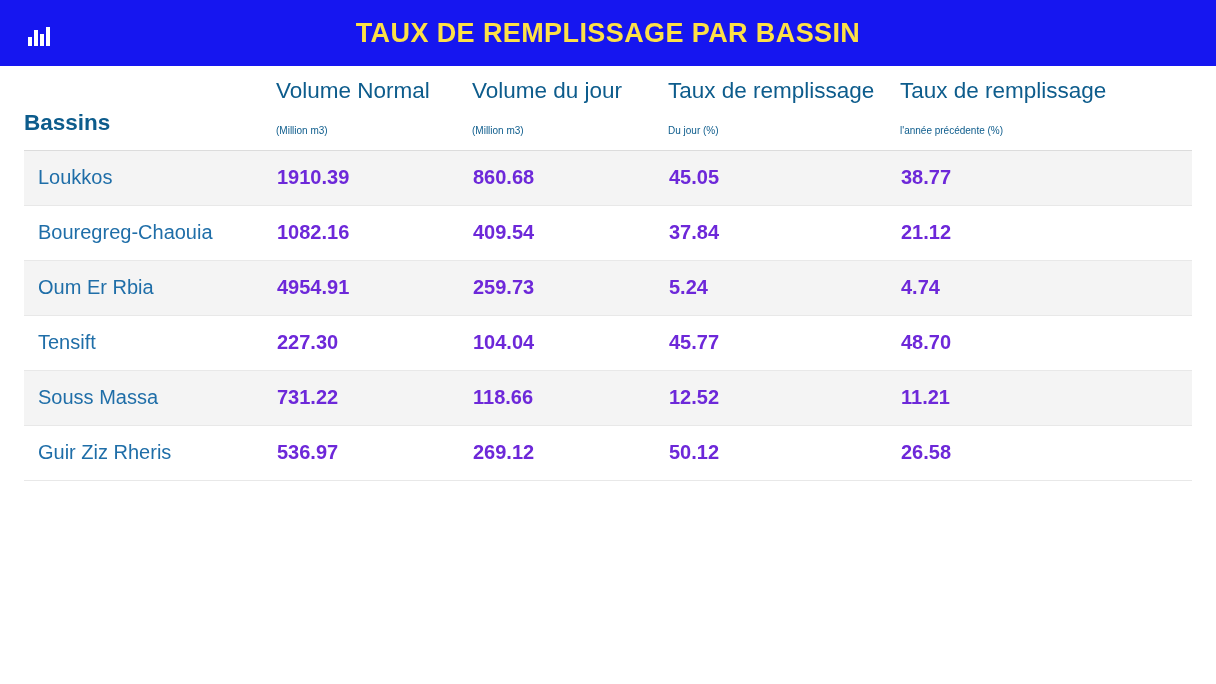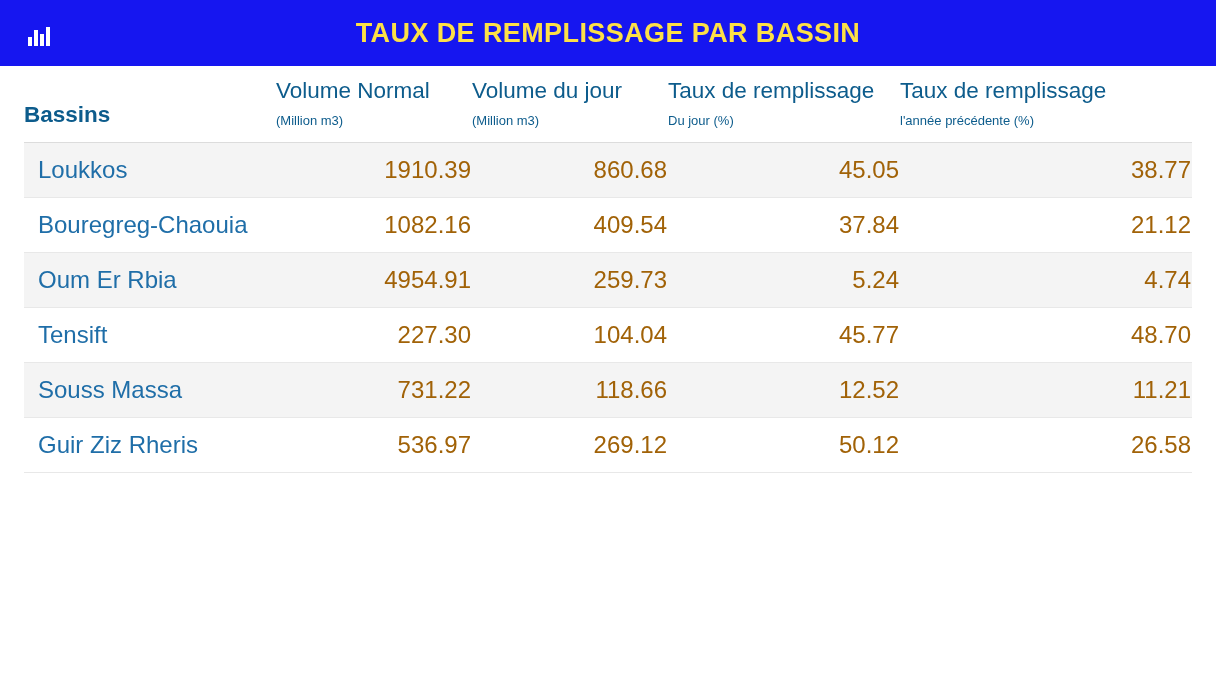--- a/index.html
+++ b/index.html
@@ -72,52 +72,53 @@
     border-bottom: 1px solid #dcdcdc;
   }
   .th-main {
     display: block;
     font-size: 22.5px;
     color: #0d5c8c;
     line-height: 1.15;
   }
   .th-sub {
     display: block;
-    font-size: 13px;
+    font-size: 10px;
     color: #0d5c8c;
-    margin-top: 9px;
+    margin-top: 21px;
   }
   th.col-bassins {
     width: 252px;
     text-align: left;
     padding-left: 14px;
   }
   th.col-bassins .th-main { font-weight: bold; }
   th.col-num { text-align: left; }
   th.c2 { width: 196px; }
   th.c3 { width: 196px; }
   th.c4 { width: 232px; }
   th.c5 { width: 292px; }
 
   thead th { padding-top: 38px; }
 
   tbody td {
     height: 55px;
-    font-size: 24px;
+    font-size: 20px;
     color: #1f6ea8;
     border-bottom: 1px solid #e8e8e8;
   }
   tbody td.name {
     text-align: left;
     padding-left: 14px;
     color: #1f6ea8;
   }
   tbody td.num {
-    text-align: right;
-    color: #a16207;
+    text-align: left;
+    color: #6d28d9;
+    font-weight: bold;
   }
   tbody tr:nth-child(odd) td {
     background: #f4f4f4;
   }
   tbody tr:nth-child(even) td {
     background: #ffffff;
   }
 </style>
 </head>
 <body>

